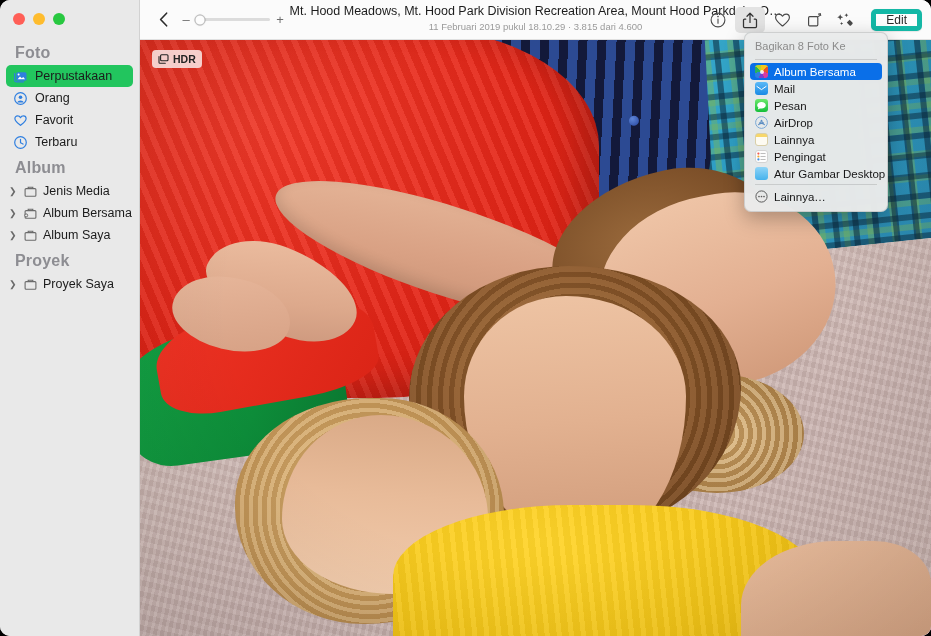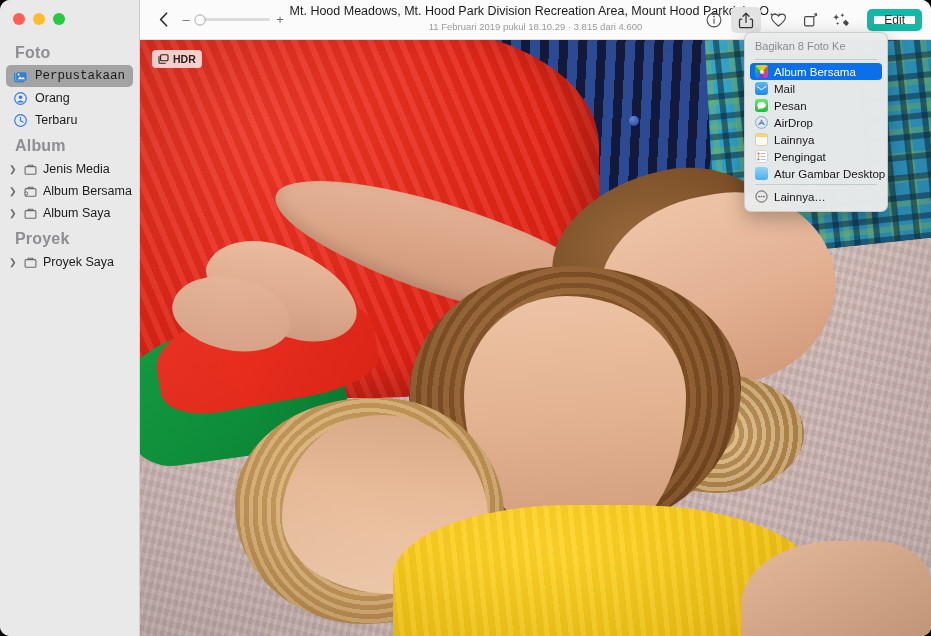--- a/index.html
+++ b/index.html
@@ -43,21 +43,21 @@
   }
   .sb-item {
     display: flex; align-items: center;
     height: 22px; margin: 0 6px;
     padding-left: 7px;
     border-radius: 5px;
     font-size: 12.5px; color: #1b1b1b;
     gap: 7px;
     white-space: nowrap;
   }
-  .sb-item.selected { background: #a3a3a3; font-family: Liberation Mono, monospace; }
+  .sb-item.selected { background: #22c55e; }
   .sb-icon { width: 15px; height: 15px; flex: 0 0 15px; display: flex; align-items: center; justify-content: center; }
   .sb-icon svg { display: block; }
   .disclosure {
     width: 9px; flex: 0 0 9px;
     font-size: 9px; color: #6a6a6a;
     line-height: 1; margin-left: -2px;
   }
   .sb-item.sub { padding-left: 5px; gap: 5px; }
 
   
@@ -114,21 +114,21 @@
   .tbtn {
     width: 30px; height: 26px;
     display: flex; align-items: center; justify-content: center;
     border-radius: 5px; color: #4a4a4a;
   }
   .tbtn.active { background: #e3e3e3; }
   #edit-btn {
     margin-left: 8px; height: 22px;
     padding: 0 10px;
     background: #fdfdfd;
-    border: 7px solid #14b8a6;
+    border: 5px solid #14b8a6;
     border-radius: 5px;
     font-size: 12px; color: #2a2a2a;
     display: flex; align-items: center;
     box-shadow: 0 .5px 1px rgba(0,0,0,.08);
   }
 
   
   #photo {
     flex: 1 1 auto; position: relative; overflow: hidden;
     background: #f0abfc;
@@ -359,20 +359,28 @@
         </div>
         <div class="sb-item">
           <span class="sb-icon">
             <svg width="15" height="15" viewBox="0 0 15 15">
               <circle cx="7.5" cy="7.5" r="5.8" fill="none" stroke="#2f7fe0" stroke-width="1.2"></circle>
               <circle cx="7.5" cy="6.2" r="1.8" fill="#2f7fe0"></circle>
               <path d="M4.1 11.6 a3.6 3.1 0 0 1 6.8 0" fill="#2f7fe0"></path>
             </svg>
           </span>
           <span>Orang</span>
+        </div>
+        <div class="sb-item">
+          <span class="sb-icon">
+            <svg width="15" height="15" viewBox="0 0 15 15">
+              <path d="M7.5 12.4 C6.3 11.3 1.9 8.6 1.9 5.6 C1.9 3.9 3.1 2.8 4.6 2.8 C5.7 2.8 6.9 3.5 7.5 4.6 C8.1 3.5 9.3 2.8 10.4 2.8 C11.9 2.8 13.1 3.9 13.1 5.6 C13.1 8.6 8.7 11.3 7.5 12.4 Z" fill="none" stroke="#2f7fe0" stroke-width="1.2" stroke-linejoin="round"></path>
+            </svg>
+          </span>
+          <span>Favorit</span>
         </div>
         <div class="sb-item">
           <span class="sb-icon">
             <svg width="15" height="15" viewBox="0 0 15 15">
               <circle cx="7.5" cy="7.5" r="5.8" fill="none" stroke="#2f7fe0" stroke-width="1.2"></circle>
               <path d="M7.5 4.3 V7.7 L10 9.1" fill="none" stroke="#2f7fe0" stroke-width="1.2" stroke-linecap="round" stroke-linejoin="round"></path>
             </svg>
           </span>
           <span>Terbaru</span>
         </div>

